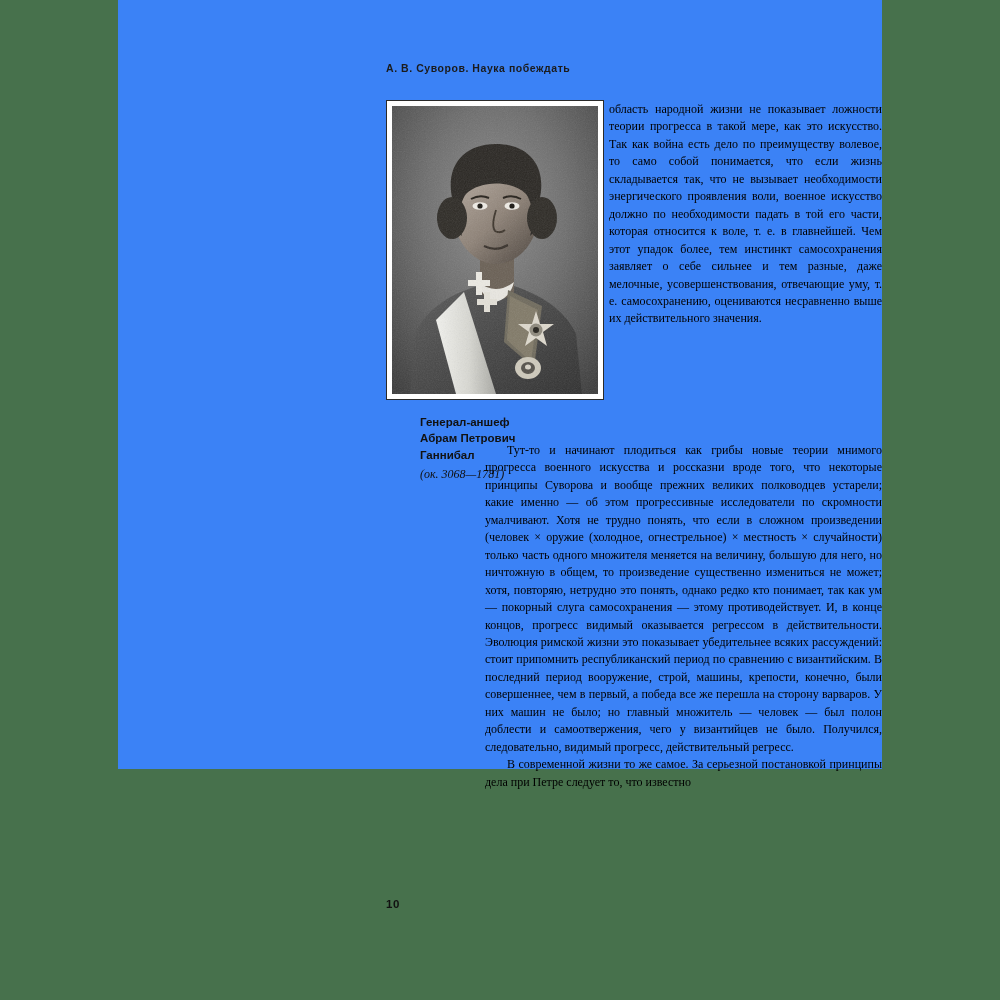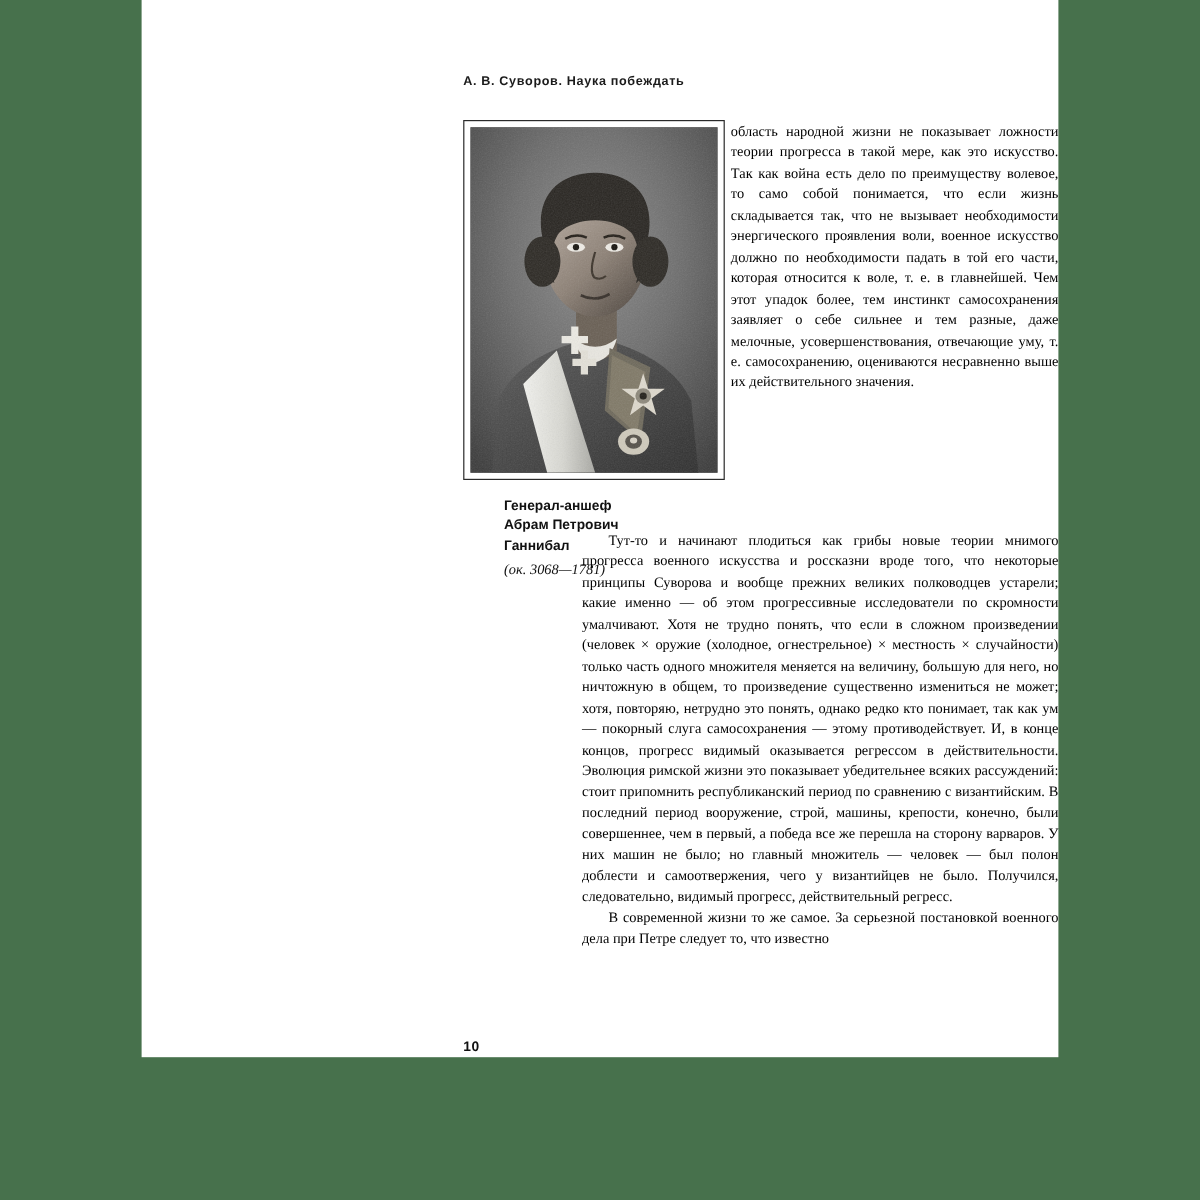--- a/index.html
+++ b/index.html
@@ -12,22 +12,22 @@
     background: #47714c;
     font-family: "Liberation Serif", serif;
     overflow: hidden;
   }
 
   #page {
     position: absolute;
     left: 118px;
     top: 0;
     width: 764px;
-    height: 881px;
-    background: #ffffff;
+    height: 769px;
+    background: #3b82f6;
   }
 
   
   #running-header {
     position: absolute;
     left: 268px;
     top: 62px;
     font-family: "Liberation Sans", sans-serif;
     font-size: 10.5px;
     font-weight: bold;
@@ -109,21 +109,21 @@
   }
   #col-wide p {
     margin: 0;
     text-indent: 22px;
   }
 
   
   #page-number {
     position: absolute;
     left: 268px;
-    top: 867px;
+    top: 898px;
     font-family: "Liberation Sans", sans-serif;
     font-size: 11.5px;
     font-weight: bold;
     letter-spacing: 0.5px;
     color: #111111;
   }
 </style>
 </head>
 <body>
 
@@ -223,18 +223,18 @@
       <span id="figure-caption-date">(ок. 3068—1781)</span>
     </div>
   </div>
 
   <div id="col-narrow" class="body-text">
     <p>область народной жизни не показывает ложности теории прогресса в такой мере, как это искусство. Так как война есть дело по преимуществу волевое, то само собой понимается, что если жизнь складывается так, что не вызывает необходимости энергического проявления воли, военное искусство должно по необходимости падать в той его части, которая относится к воле, т. е. в главнейшей. Чем этот упадок более, тем инстинкт самосохранения заявляет о себе сильнее и тем разные, даже мелочные, усовершенствования, отвечающие уму, т. е. самосохранению, оцениваются несравненно выше их действительного значения.</p>
   </div>
 
   <div id="col-wide" class="body-text">
     <p>Тут-то и начинают плодиться как грибы новые теории мнимого прогресса военного искусства и россказни вроде того, что некоторые принципы Суворова и вообще прежних великих полководцев устарели; какие именно — об этом прогрессивные исследователи по скромности умалчивают. Хотя не трудно понять, что если в сложном произведении (человек × оружие (холодное, огнестрельное) × местность × случайности) только часть одного множителя меняется на величину, большую для него, но ничтожную в общем, то произведение существенно измениться не может; хотя, повторяю, нетрудно это понять, однако редко кто понимает, так как ум — покорный слуга самосохранения — этому противодействует. И, в конце концов, прогресс видимый оказывается регрессом в действительности. Эволюция римской жизни это показывает убедительнее всяких рассуждений: стоит припомнить республиканский период по сравнению с византийским. В последний период вооружение, строй, машины, крепости, конечно, были совершеннее, чем в первый, а победа все же перешла на сторону варваров. У них машин не было; но главный множитель — человек — был полон доблести и самоотвержения, чего у византийцев не было. Получился, следовательно, видимый прогресс, действительный регресс.</p>
-    <p>В современной жизни то же самое. За серьезной постановкой военного дела при Петре следует то, что известно</p>
+    <p>В современной жизни то же самое. За серьезной постановкой принципы дела при Петре следует то, что известно</p>
   </div>
 
   <div id="page-number">10</div>
 
 </div>
 
 </body></html>

